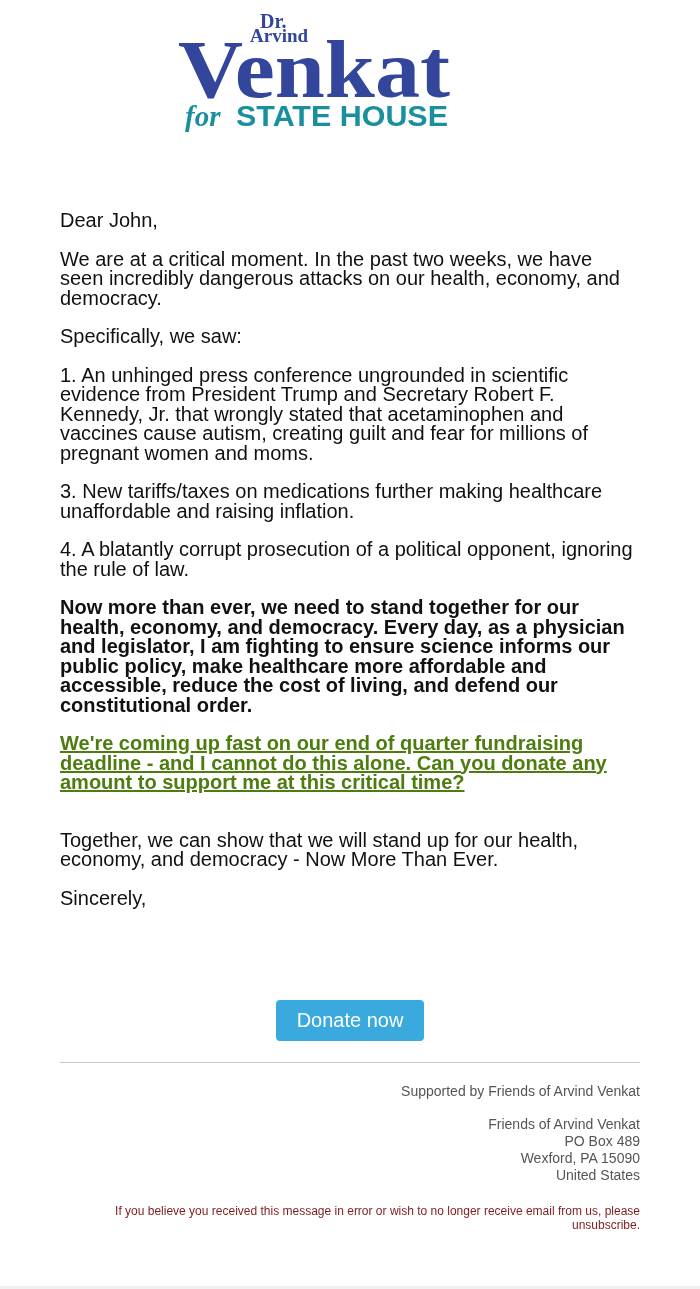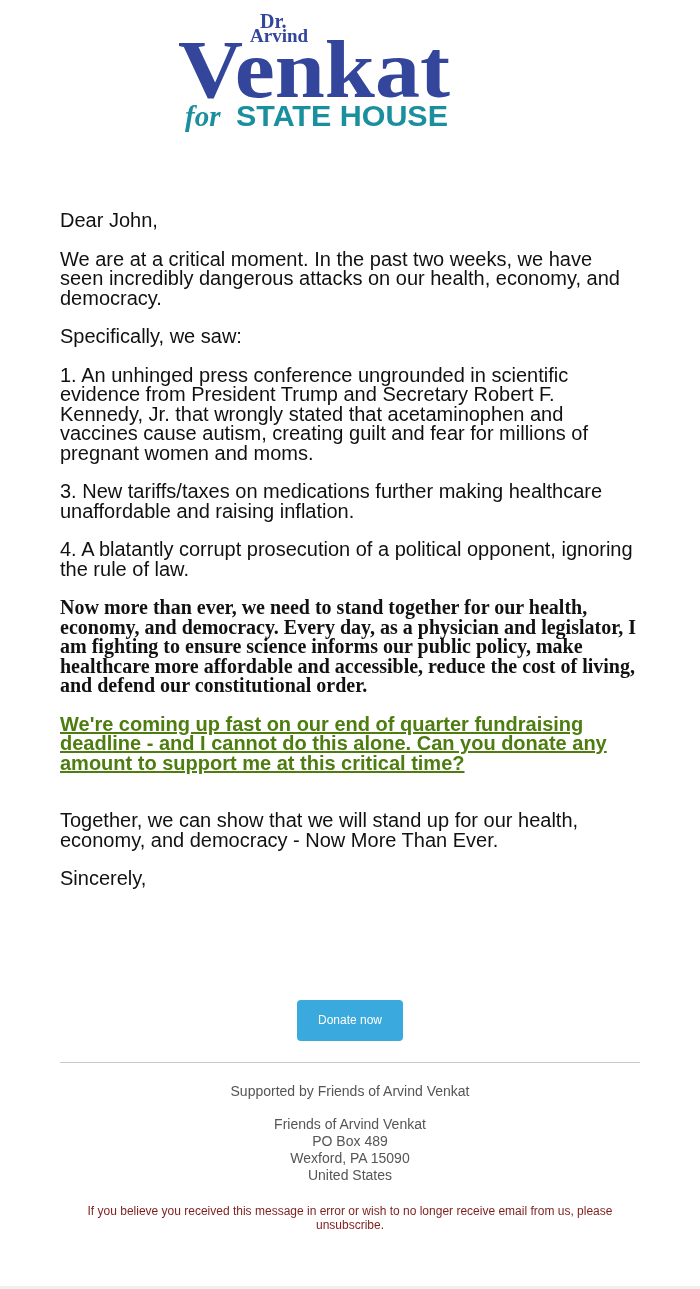--- a/index.html
+++ b/index.html
@@ -1,27 +1,27 @@
 <!DOCTYPE html>
 <html><head>
 <meta charset="utf-8">
 <style>
   html, body { margin: 0; padding: 0; background: #ffffff; }
   body { width: 700px; height: 1289px; position: relative; overflow: hidden; font-family: "Liberation Sans", sans-serif; color: #111; }
   .logo { position: absolute; left: 0; top: 0; width: 628px; height: 140px; }
   .logo svg { display: block; margin: 0 auto; }
   .letter { position: absolute; left: 60px; top: 211px; width: 580px; font-size: 20px; line-height: 19.5px; color: #111; }
   .letter p { margin: 0 0 19px 0; }
-  .letter p.bold { font-weight: bold; font-family: Liberation Serif, serif; }
+  .letter p.bold { font-weight: bold; }
   .letter a { color: #4d7c0f; font-weight: bold; text-decoration: underline; }
   .sig { margin-top: 38px !important; }
   .donate-wrap { position: absolute; top: 1000px; left: 0; width: 700px; text-align: center; }
-  .donate { display: inline-block; background: #3aa9dd; color: #fff; font-size: 12px; padding: 11px 21px; border-radius: 4px; text-decoration: none; line-height: 19px; }
+  .donate { display: inline-block; background: #3aa9dd; color: #fff; font-size: 20px; padding: 11px 21px; border-radius: 4px; text-decoration: none; line-height: 19px; }
   .rule { position: absolute; left: 60px; top: 1062px; width: 580px; height: 1px; background: #c8c8c8; }
-  .footer { position: absolute; left: 60px; top: 1083px; width: 580px; text-align: center; color: #555; font-size: 14px; line-height: 17px; }
+  .footer { position: absolute; left: 60px; top: 1083px; width: 580px; text-align: right; color: #555; font-size: 14px; line-height: 17px; }
   .footer .addr { margin-top: 16px; }
   .footer .unsub { margin-top: 20px; font-size: 12px; line-height: 14px; color: #7f1d1d; }
   .bottom-rule { position: absolute; left: 0; top: 1286px; width: 700px; height: 3px; background: #f0f0f0; }
 </style>
 </head>
 <body>
 
 <div class="logo">
   <svg width="300" height="140" viewBox="0 0 300 140">
     <text x="96" y="28" font-family="Liberation Serif, serif" font-weight="bold" font-size="20" fill="#34469b">Dr.</text>

